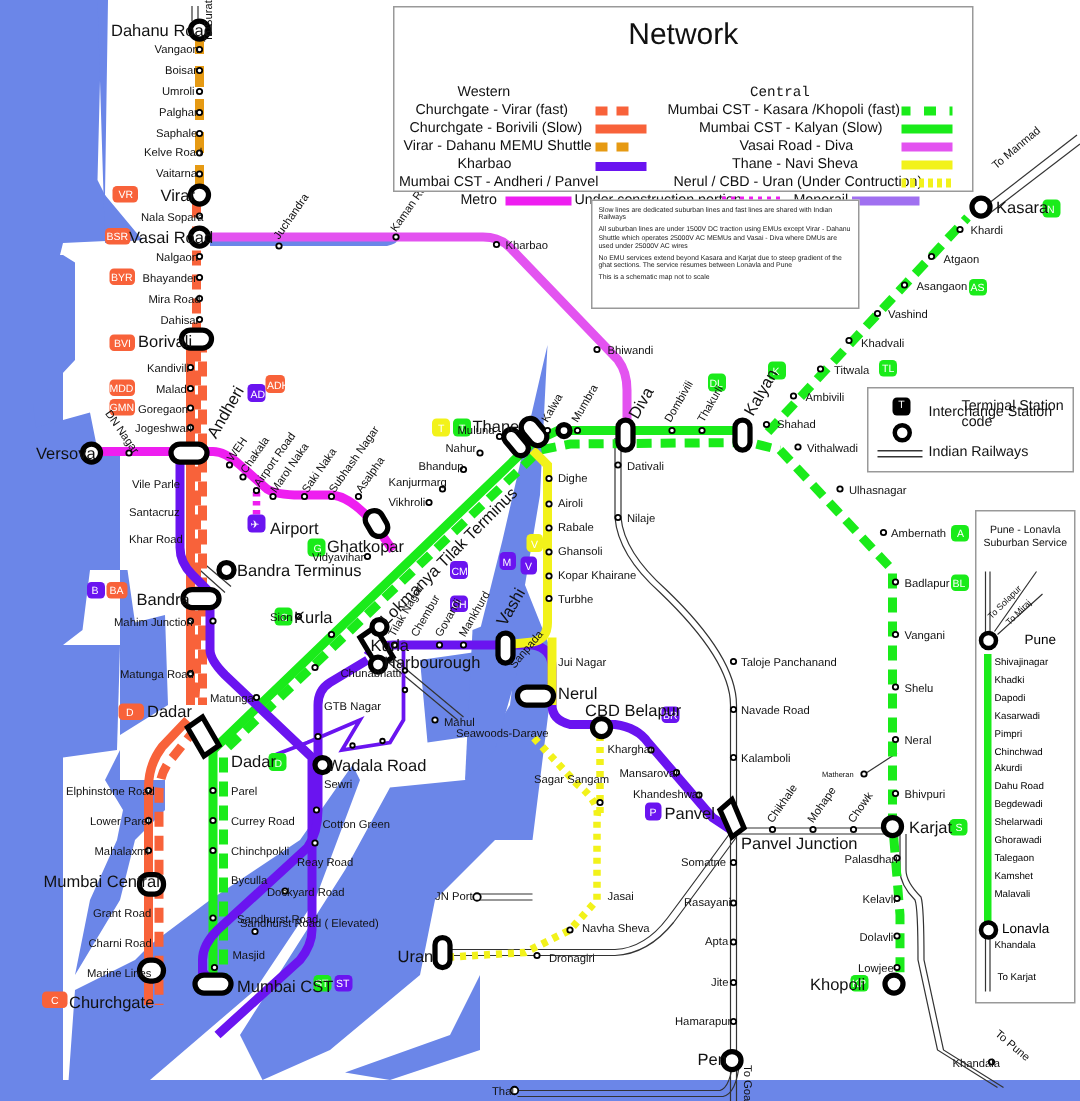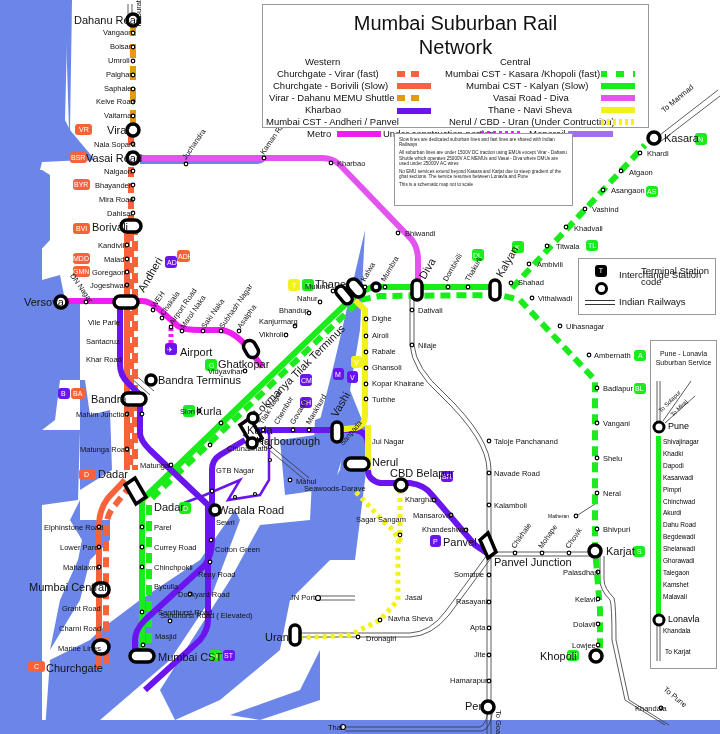--- a/index.html
+++ b/index.html
@@ -500,37 +500,36 @@
     <text class="lbl" x="141" y="28" transform="rotate(-90 141 28)">To Surat</text>
     <text class="lbl" x="664" y="113" transform="rotate(-40 664 113)">To Manmad</text>
     <text class="lbl" x="663" y="690" transform="rotate(40 663 690)">To Pune</text>
     <text class="lbl" x="496" y="710" transform="rotate(90 496 710)">To Goa</text>
   </g>
 </svg>
 </div>
 
 <div class="legend-box">
   <div class="legend-title">
-    <div>Mumbai Suburban Rail</div>
     <div>Network</div>
   </div>
   <div class="lg-row" style="left:42px;top:51px;">Western</div>
   <div class="lg-row" style="left:14px;top:63px;">Churchgate - Virar (fast)</div>
   <div class="lg-sw" style="left:134px;top:66px;width:8px;background:#f8623a;"></div>
     <div class="lg-sw" style="left:148px;top:66px;width:8px;background:#f8623a;"></div>
   <div class="lg-row" style="left:10px;top:75px;">Churchgate - Borivili (Slow)</div>
   <div class="lg-sw" style="left:134px;top:78px;width:34px;background:#f8623a;"></div>
   <div class="lg-row" style="left:6px;top:87px;">Virar - Dahanu MEMU Shuttle</div>
   <div class="lg-sw" style="left:134px;top:90px;width:8px;background:#e69a13;"></div>
     <div class="lg-sw" style="left:148px;top:90px;width:8px;background:#e69a13;"></div>
   <div class="lg-row" style="left:42px;top:99px;">Kharbao</div>
   <div class="lg-row" style="left:3px;top:111px;">Mumbai CST - Andheri / Panvel</div>
   <div class="lg-sw" style="left:134px;top:103px;width:34px;background:#6a14f0;"></div>
 
-  <div class="lg-row" style="left:237px;top:51px;">Central</div>
+  <div class="lg-row" style="left:237px;top:51px;font-family:Liberation Mono, monospace;">Central</div>
   <div class="lg-row" style="left:182px;top:63px;">Mumbai CST - Kasara /Khopoli (fast)</div>
   <div class="lg-sw" style="left:338px;top:66px;width:6px;background:#1aeb1a;"></div>
     <div class="lg-sw" style="left:353px;top:66px;width:8px;background:#1aeb1a;"></div>
     <div class="lg-sw" style="left:370px;top:66px;width:2px;background:#1aeb1a;"></div>
   <div class="lg-row" style="left:203px;top:75px;">Mumbai CST - Kalyan (Slow)</div>
   <div class="lg-sw" style="left:338px;top:78px;width:34px;background:#1aeb1a;"></div>
   <div class="lg-row" style="left:230px;top:87px;text-align:center;">Vasai Road - Diva</div>
   <div class="lg-sw" style="left:338px;top:90px;width:34px;background:#e353f0;"></div>
   <div class="lg-row" style="left:225px;top:99px;">Thane - Navi Sheva</div>
   <div class="lg-sw" style="left:338px;top:102px;width:34px;background:#f2f21a;"></div>
@@ -564,21 +563,21 @@
 <div class="pune-box">
   <div class="pune-title">Pune - Lonavla Suburban Service</div>
   <svg width="65" height="327" style="position:absolute;left:0;top:0;">
     <path d="M6,85 L6,40 M9,85 L9,40 M12,80 L40,40 M14,82 L44,55 M6,280 L6,320 M9,280 L9,320" stroke="#333" stroke-width="0.8" fill="none"></path>
     <rect x="5" y="95" width="5" height="180" fill="#1aeb1a"></rect>
     <circle cx="8" cy="86" r="5" fill="#fff" stroke="#000" stroke-width="3"></circle>
     <circle cx="8" cy="279" r="5" fill="#fff" stroke="#000" stroke-width="3"></circle>
     <text x="10" y="72" transform="rotate(-45 10 72)" style="font-size:6px;">To Solapur</text>
     <text x="22" y="76" transform="rotate(-45 22 76)" style="font-size:6px;">To Miraj</text>
   </svg>
-  <div style="position:absolute;left:17px;top:80px;font-size:9px;">Pune</div>
+  <div style="position:absolute;left:32px;top:80px;font-size:9px;">Pune</div>
   <div style="position:absolute;left:12px;top:95px;font-size:6.5px;line-height:11.9px;">
     <div>Shivajinagar</div>
       <div>Khadki</div>
       <div>Dapodi</div>
       <div>Kasarwadi</div>
       <div>Pimpri</div>
       <div>Chinchwad</div>
       <div>Akurdi</div>
       <div>Dahu Road</div>
       <div>Begdewadi</div>

